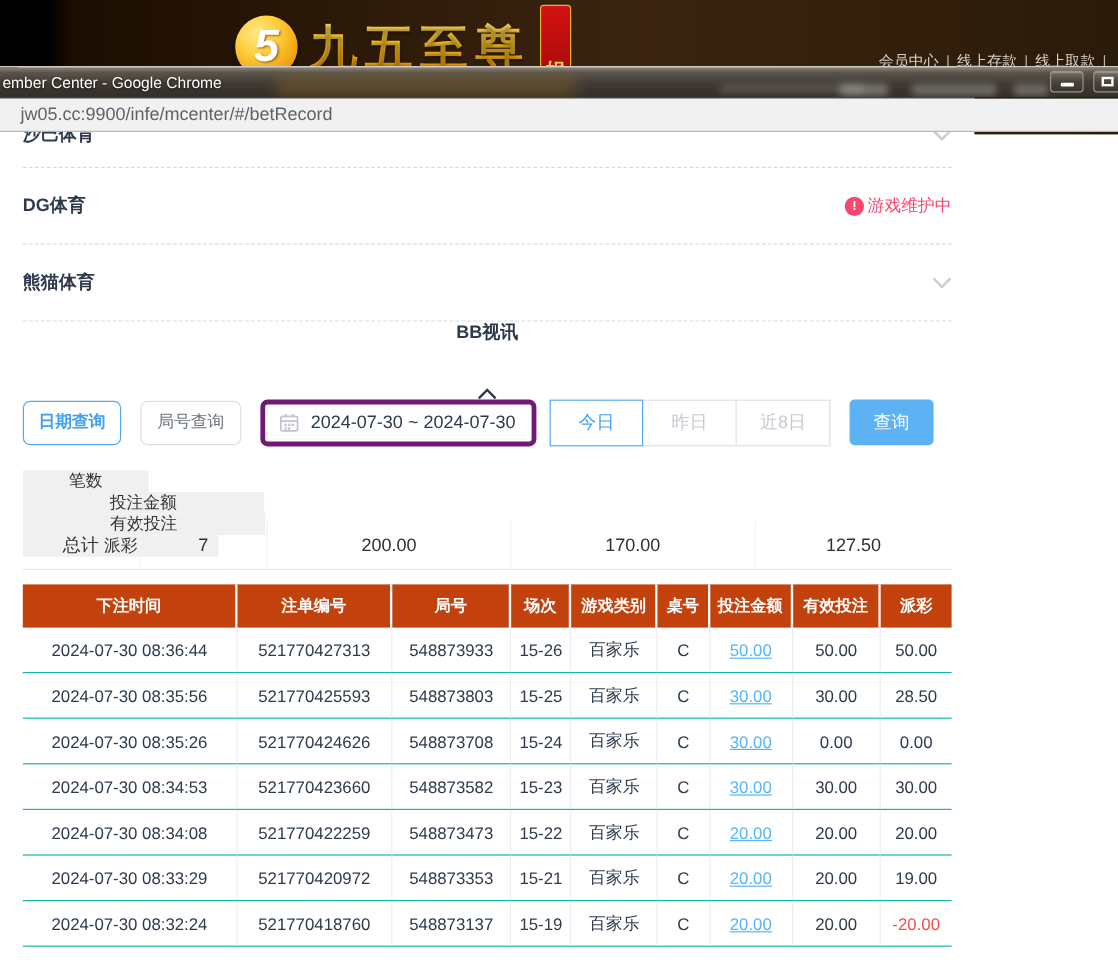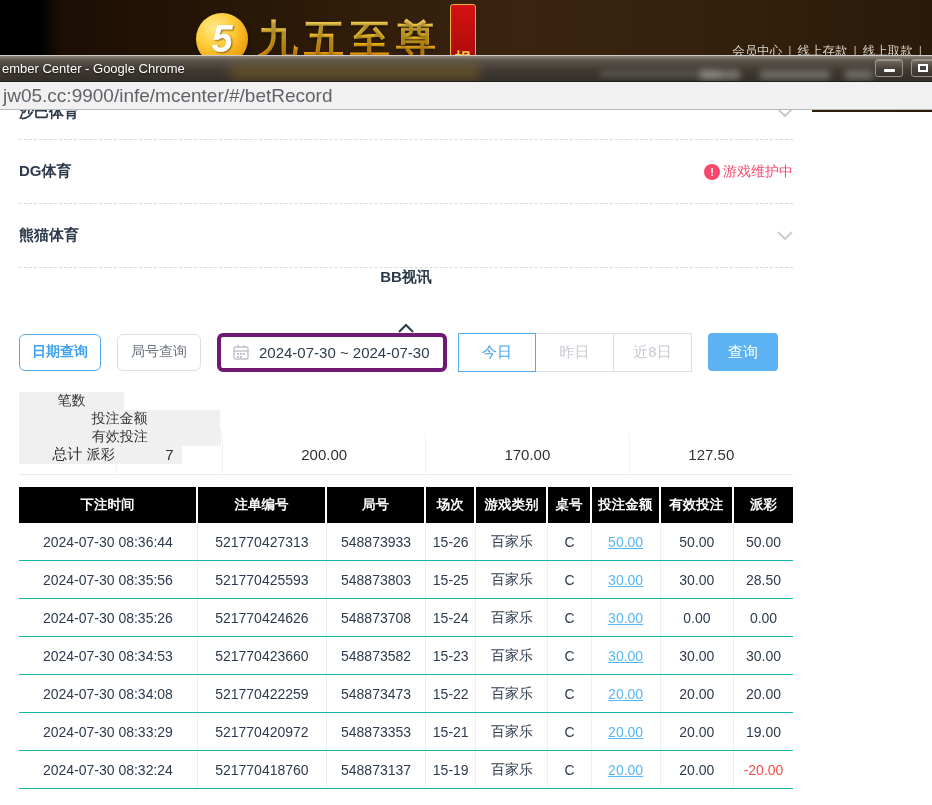--- a/index.html
+++ b/index.html
@@ -100,21 +100,21 @@
     color:#303133; font-size:15px; display:flex; align-items:center; justify-content:center;
     border-right:1px solid #f2f2f2;
   }
   .sum-row .cell:last-child { border-right:none; }
   .sc0{width:12.6%}.sc1{width:13.8%}.sc2{width:26.2%}.sc3{width:26.3%}.sc4{width:21.1%}
 
   
   .bet-table { margin-top:0; }
   .bet-head { display:flex; height:36px; }
   .bet-head .cell {
-    background:#000000; color:#fff; font-size:13.5px; font-weight:bold;
+    background:#c2410c; color:#fff; font-size:13.5px; font-weight:bold;
     display:flex; align-items:center; justify-content:center; border-right:2px solid #fff;
   }
   .bet-head .cell:last-child { border-right:none; }
   .bet-row { display:flex; height:38px; border-bottom:1px solid #14b8a6; }
   .bet-row .cell {
     color:#2d3b4d; font-size:14px; display:flex; align-items:center; justify-content:center;
     border-right:1px solid #ebeef5; overflow:hidden; white-space:nowrap;
   }
   .bet-row .cell:last-child { border-right:none; }
   .cell-link { color:#58b7f3 !important; text-decoration:underline; cursor:pointer; }
@@ -145,21 +145,21 @@
     box-shadow:inset 0 1px 0 rgba(255,255,255,.25); cursor:pointer;
   }
   .btn-min { right:29px; }
   .btn-max { right:-7px; }
   .glyph-min { position:absolute; left:8px; top:9px; width:11px; height:3px; background:#fff; border-radius:1px; }
   .glyph-max { position:absolute; left:6px; top:4px; width:10px; height:8px; border:2px solid #fff; }
   .urlbar {
     height:28px; background:#f1f1f2; border-bottom:1px solid #b9b9b9;
     display:flex; align-items:center;
   }
-  .url-text { font-size:19px; color:#5f6368; padding-left:3px; white-space:nowrap; }
+  .url-text { font-size:15px; color:#5f6368; padding-left:17px; white-space:nowrap; }
 </style>
 </head>
 <body>
 
 <div class="banner">
   <div class="logo">
     <div class="coin">5</div>
     <div class="brand-name">九五至尊</div>
     <div class="badge-vert">娱乐</div>
   </div>

